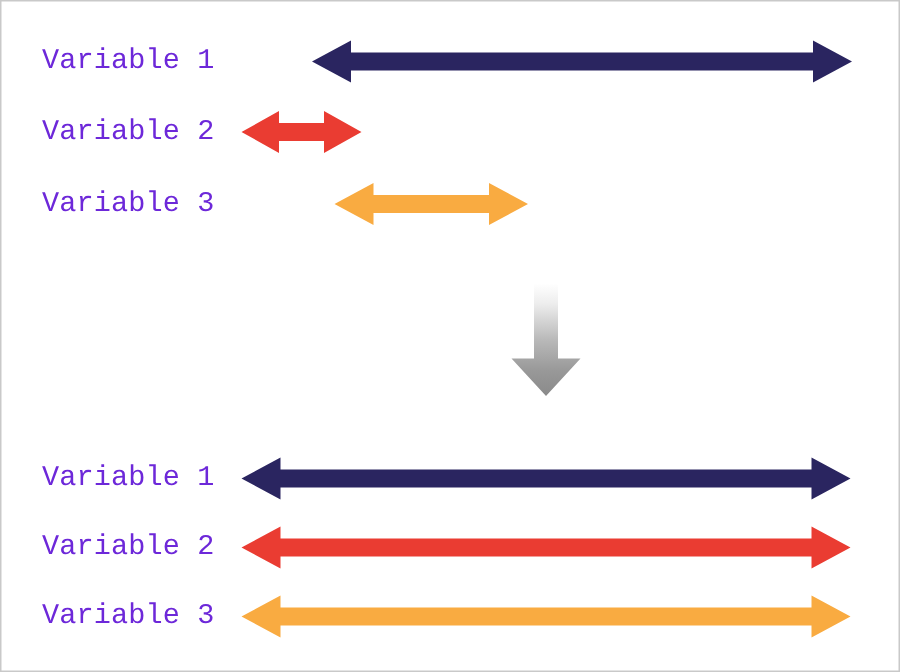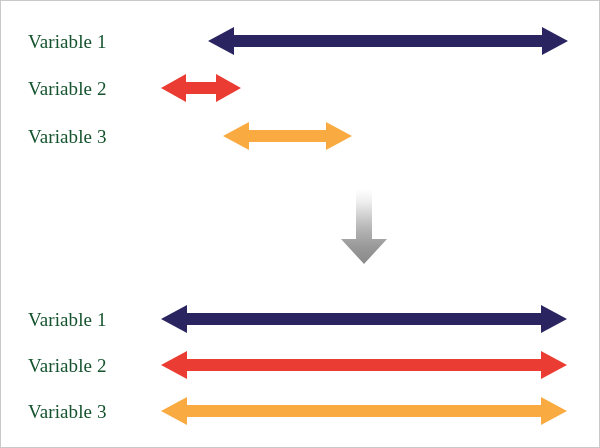--- a/index.html
+++ b/index.html
@@ -14,24 +14,24 @@
     position: relative;
     width: 600px;
     height: 448px;
     background: #ffffff;
     border: 1px solid #c9c9c9;
     box-sizing: border-box;
     overflow: hidden;
   }
   .var-label {
     position: absolute;
-    font-family: Liberation Serif, serif;
+    font-family: Liberation Mono, monospace;
     font-size: 19px;
     font-weight: 400;
-    color: #14532d;
+    color: #6d28d9;
     letter-spacing: 0.1px;
     white-space: nowrap;
     line-height: 1;
     transform: translateY(-50%);
   }
   .arrow-svg {
     position: absolute;
     display: block;
   }
   .down-arrow-svg {

